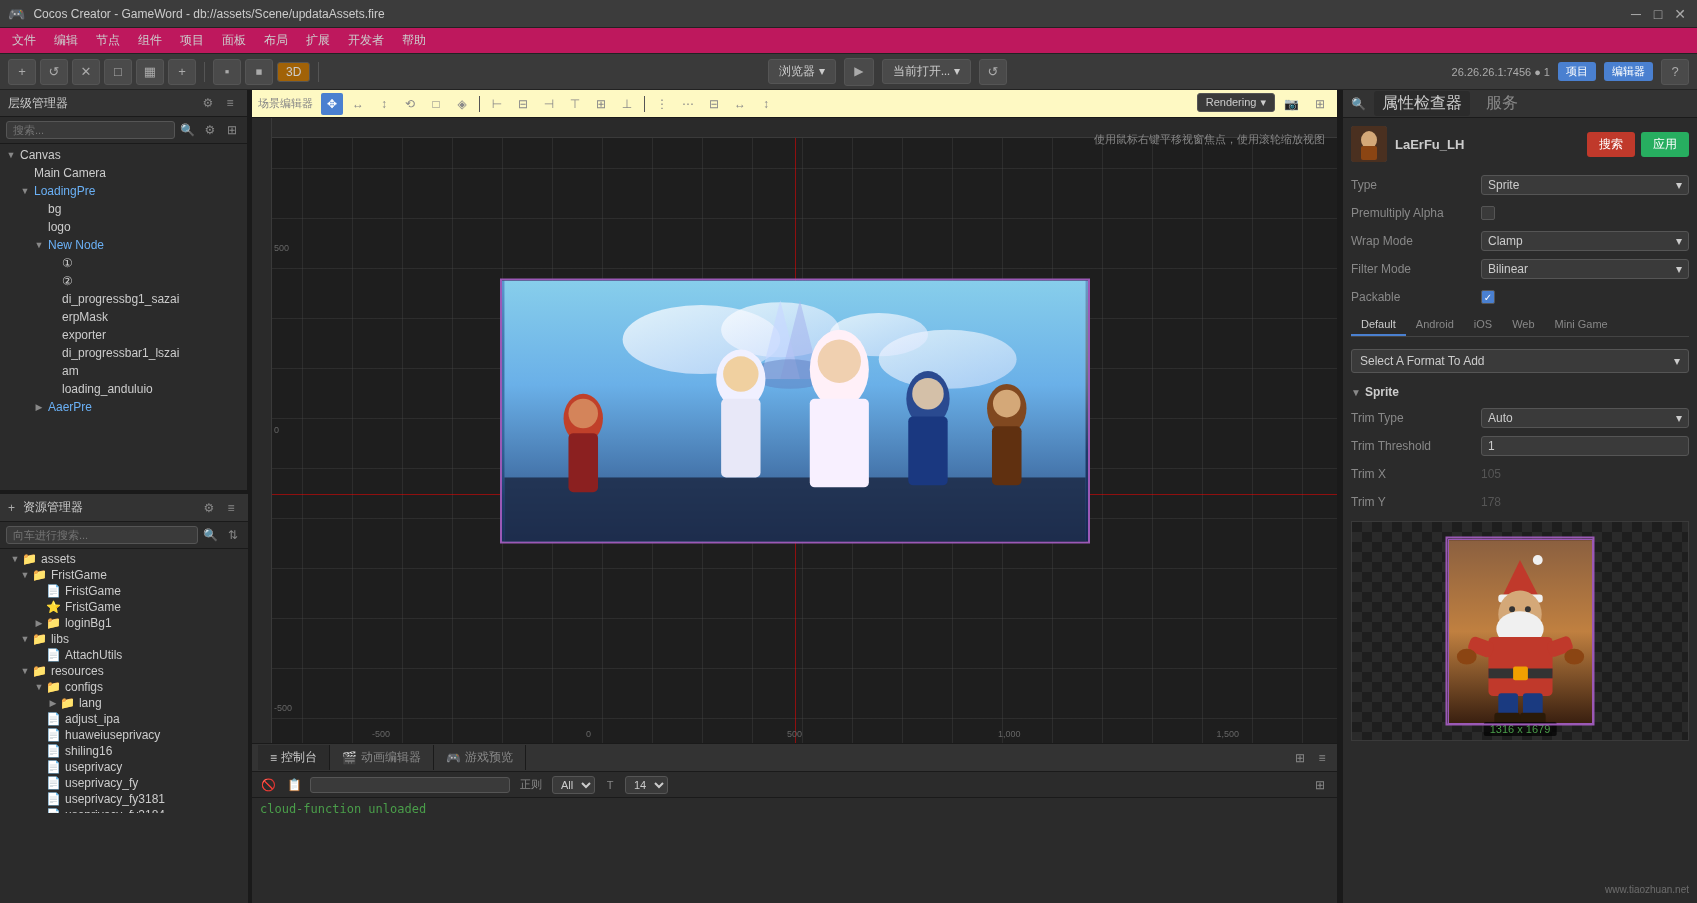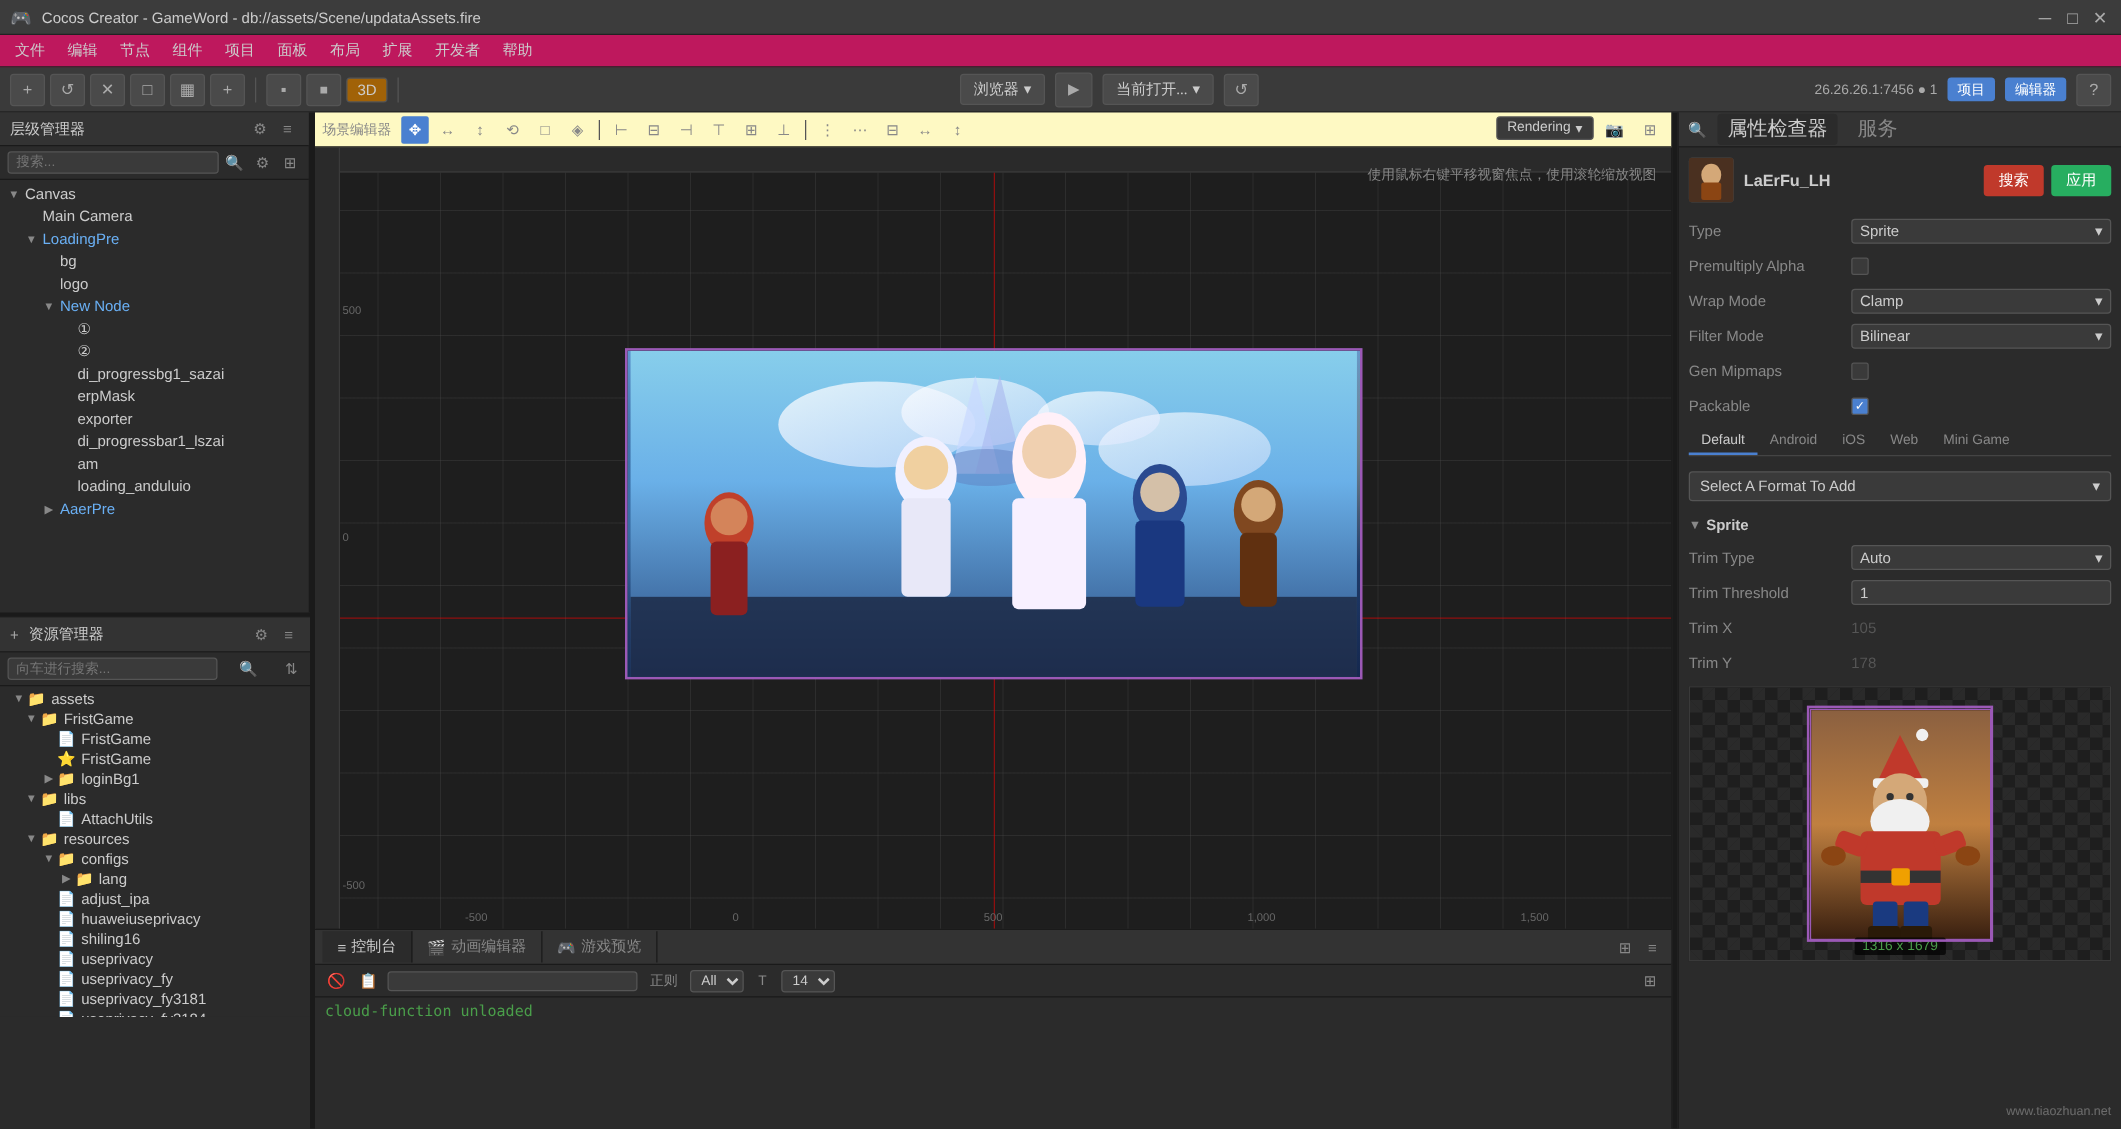--- a/index.html
+++ b/index.html
@@ -373,21 +373,21 @@
     }
     .assets-header {
       background: #333;
       height: 28px;
       display: flex;
       align-items: center;
       padding: 0 8px;
       border-bottom: 1px solid #1a1a1a;
       gap: 4px;
     }
-    .assets-search-bar { display: flex; align-items: center; padding: 4px 6px; gap: 16px; border-bottom: 1px solid #1a1a1a; }
+    .assets-search-bar { display: flex; align-items: center; padding: 4px 6px; gap: 4px; border-bottom: 1px solid #1a1a1a; }
     .assets-search-input { flex: 1; background: #3a3a3a; border: 1px solid #555; border-radius: 3px; padding: 2px 6px; color: #ccc; font-size: 11px; outline: none; }
     .assets-tree { flex: 1; overflow-y: auto; padding: 2px 0; }
     .assets-item { display: flex; align-items: center; padding: 1px 4px; cursor: pointer; }
     .assets-item-icon { margin-right: 4px; font-size: 12px; }
     .assets-item-label { color: #ccc; font-size: 12px; }
 
     .divider-h { width: 100%; height: 3px; background: #1a1a1a; cursor: row-resize; }
     .divider-v { width: 4px; height: 100%; background: #1a1a1a; cursor: col-resize; }
 
     
@@ -882,24 +882,20 @@
         </div>
       </div>
       <div class="prop-row">
         <span class="prop-label">Filter Mode</span>
         <div class="prop-select">
           <span>Bilinear</span>
           <span>▾</span>
         </div>
       </div>
       <div class="prop-row">
-        <span class="prop-label">Gen Mipmaps</span>
-        <div class="prop-checkbox"></div>
-      </div>
-      <div class="prop-row">
         <span class="prop-label">Packable</span>
         <div class="prop-checkbox checked"></div>
       </div>
 
       <div class="platform-tabs">
         <div class="platform-tab active">Default</div>
         <div class="platform-tab">Android</div>
         <div class="platform-tab">iOS</div>
         <div class="platform-tab">Web</div>
         <div class="platform-tab">Mini Game</div>

